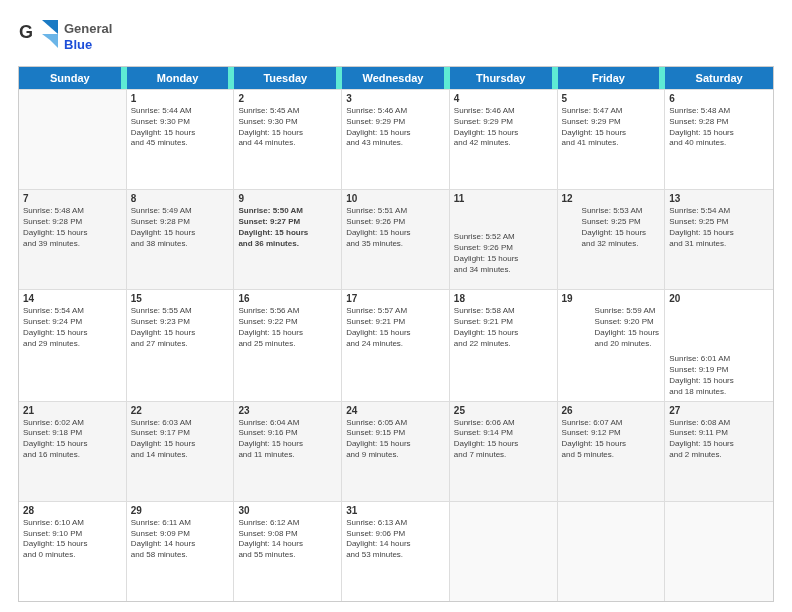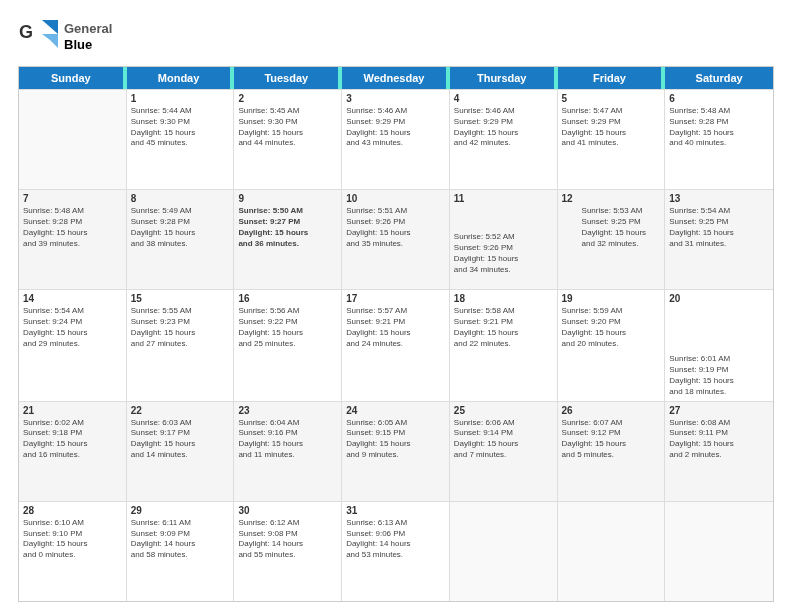--- a/index.html
+++ b/index.html
@@ -51,21 +51,21 @@
       display: grid;
       grid-template-columns: repeat(7, 1fr);
       background: #1a7ac4;
     }
     .cal-header-cell {
       color: #fff;
       font-size: 11px;
       font-weight: bold;
       padding: 5px 4px;
       text-align: center;
-      border-right: 4px solid #5eead4;
+      border-right: 6px solid #5eead4;
     }
     .cal-header-cell:last-child { border-right: none; }
     .cal-body {
       flex: 1;
       display: flex;
       flex-direction: column;
     }
     .cal-row {
       display: grid;
       grid-template-columns: repeat(7, 1fr);
@@ -102,21 +102,21 @@
 <div class="page">
   <div class="header">
     <div class="logo">
   <svg width="42" height="38" viewBox="0 0 42 38">
     <text x="1" y="20" font-size="18" font-weight="bold" fill="#333" font-family="Arial">G</text>
     <polygon points="24,2 40,2 40,16" fill="#1a7ac4"></polygon>
     <polygon points="24,16 40,16 40,30 32,22" fill="#6bb5e8"></polygon>
   </svg>
   <div>
     <div style="font-size:13px;font-weight:bold;color:#555;line-height:1.2;">General</div>
-    <div style="font-size:13px;font-weight:bold;color:#000000;line-height:1.2;">Blue</div>
+    <div style="font-size:13px;font-weight:bold;color:#1d4ed8;line-height:1.2;">Blue</div>
   </div>
 </div>
     <div class="title-block">
       <div class="main-title"></div>
       <div class="subtitle"></div>
     </div>
   </div>
 
   <div class="calendar">
     <div class="cal-header">
@@ -256,21 +256,21 @@
           </div>
           <div class="cal-cell">
             <div class="day-num">18</div>
             <div class="day-info" style="white-space: pre-line;">Sunrise: 5:58 AM
 Sunset: 9:21 PM
 Daylight: 15 hours
 and 22 minutes.</div>
           </div>
           <div class="cal-cell">
             <div class="day-num">19</div>
-            <div class="day-info" style="white-space: pre-line;">Sunrise: 5:59 AM
+            <div class="day-info" style="white-space: pre-line; margin-left: 33px;">Sunrise: 5:59 AM
 Sunset: 9:20 PM
 Daylight: 15 hours
 and 20 minutes.</div>
           </div>
           <div class="cal-cell">
             <div class="day-num">20</div>
             <div class="day-info" style="white-space: pre-line; margin-top: 48px;">Sunrise: 6:01 AM
 Sunset: 9:19 PM
 Daylight: 15 hours
 and 18 minutes.</div>

